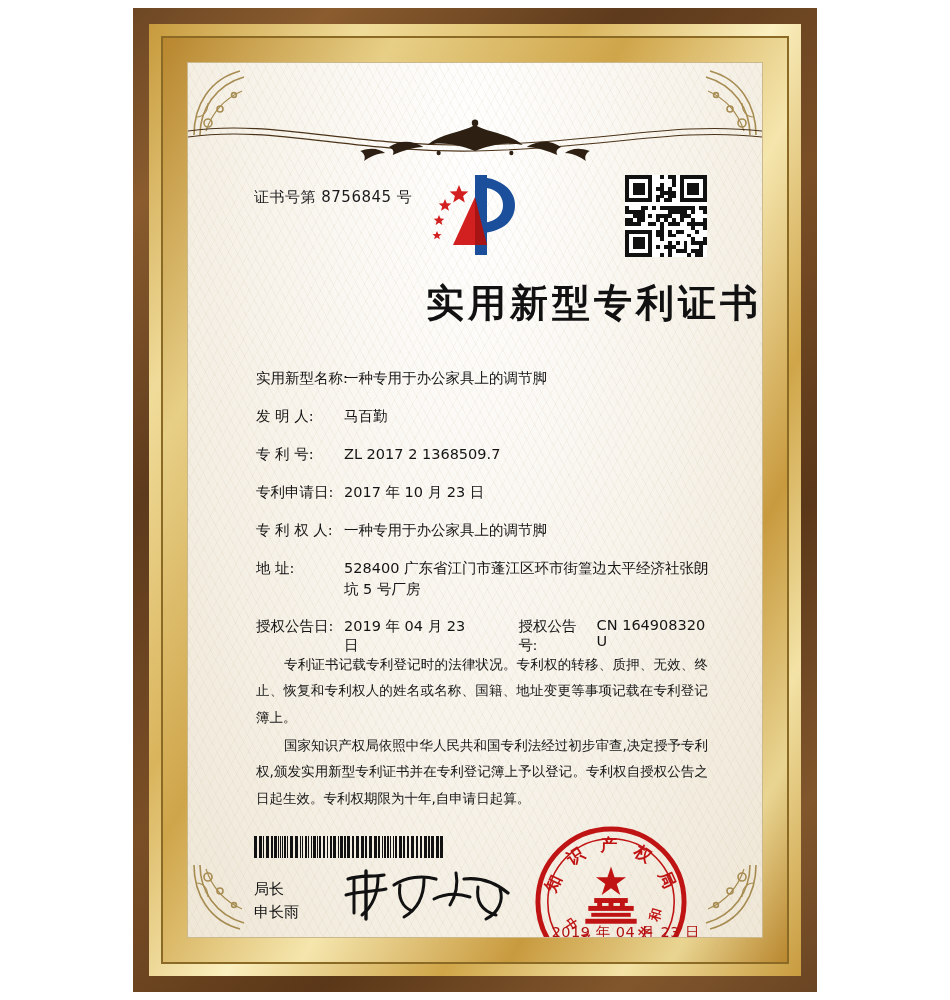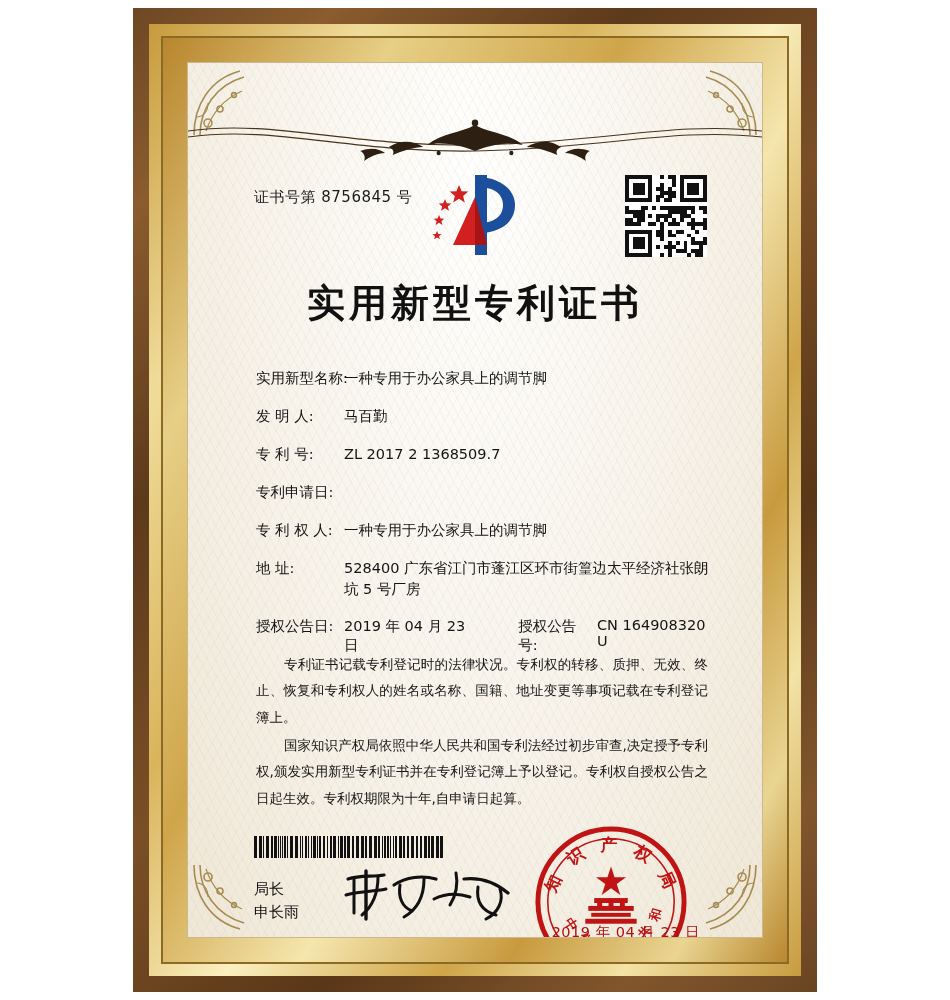--- a/index.html
+++ b/index.html
@@ -125,21 +125,21 @@
     transform: translateX(-50%);
     width: 120px;
     height: 88px;
   }
   .emblem svg { width: 100%; height: 100%; display: block; }
 
   .main-title {
     position: absolute;
     left: 0; right: 0;
     top: 215px;
-    text-align: center;
+    text-align: right;
     font-size: 38px;
     letter-spacing: 4px;
     font-weight: bold;
     color: #111;
     font-family: "DejaVu Sans", sans-serif;
   }
 
   .fields {
     position: absolute;
     left: 68px;
@@ -166,20 +166,21 @@
   }
   .field-value .line2 { display:block; }
 
   .row-inline {
     display: flex;
     align-items: flex-start;
     margin-bottom: 14px;
   }
   .row-inline .second-label {
     margin-left: 46px;
+    font-family: Liberation Serif, serif;
   }
 
   .paragraphs {
     position: absolute;
     left: 68px;
     right: 54px;
     top: 588px;
     font-size: 13.5px;
     line-height: 1.95;
     color: #161616;
@@ -814,20 +815,21 @@
               <div class="field-value">马百勤</div>
             </div>
 
             <div class="field-row">
               <div class="field-label">专 利 号:</div>
               <div class="field-value">ZL 2017 2 1368509.7</div>
             </div>
 
             <div class="field-row">
               <div class="field-label">专利申请日:</div>
+              <div class="field-value">2017 年 10 月 23 日</div>
             </div>
 
             <div class="field-row">
               <div class="field-label">专 利 权 人:</div>
               <div class="field-value">一种专用于办公家具上的调节脚</div>
             </div>
 
             <div class="field-row">
               <div class="field-label">地 址:</div>
               <div class="field-value">

